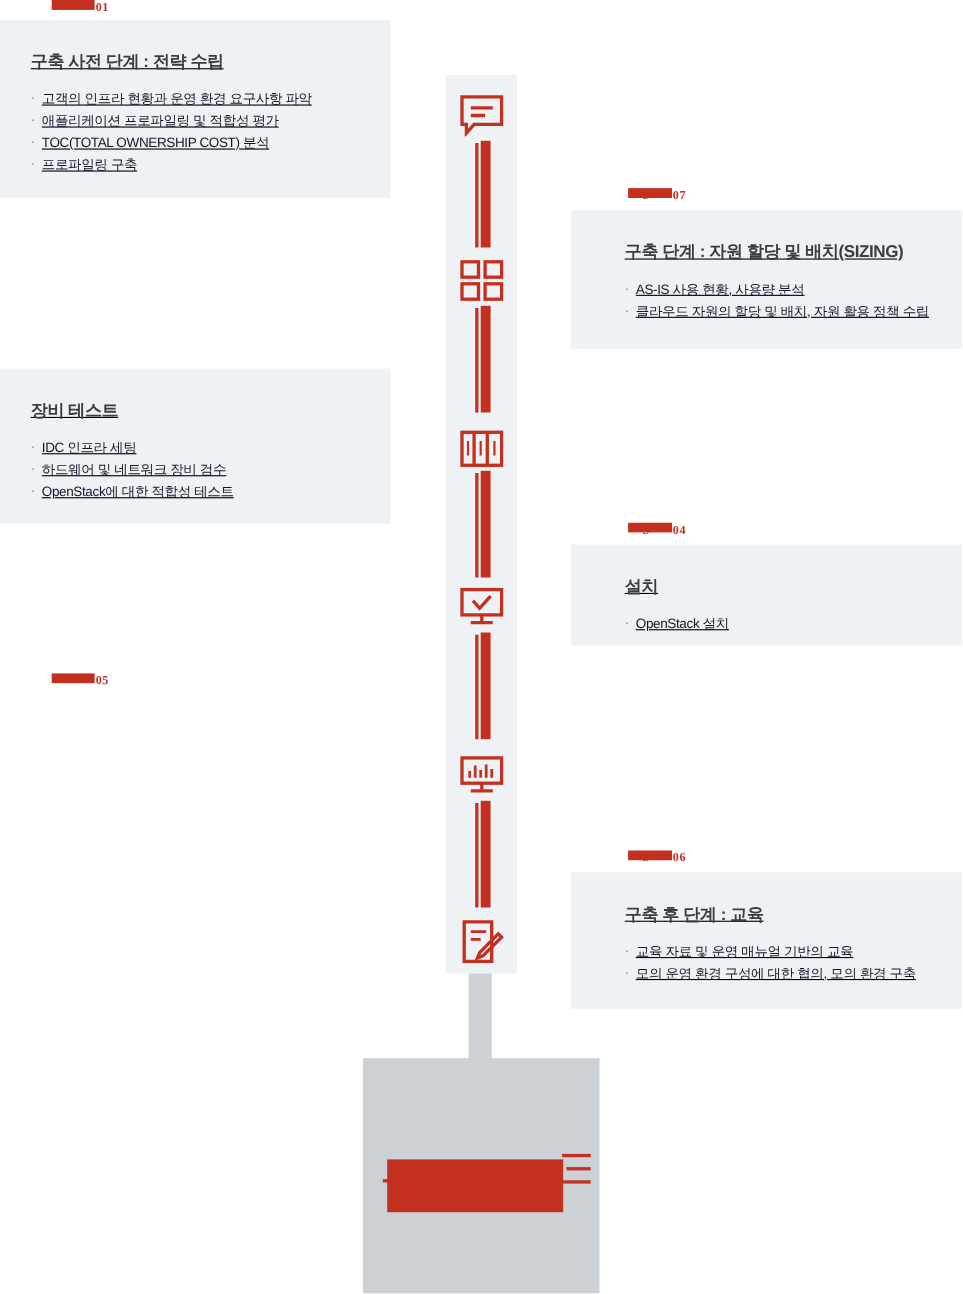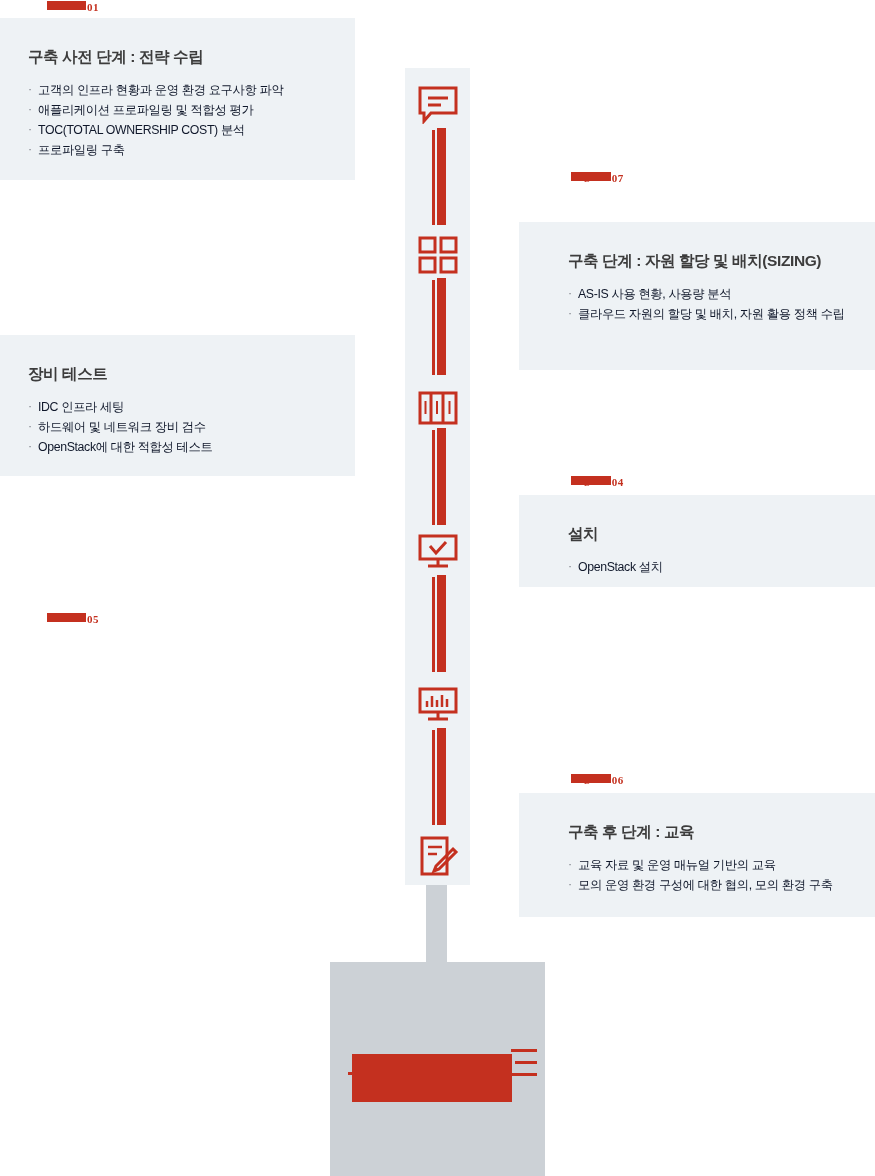--- a/index.html
+++ b/index.html
@@ -27,20 +27,21 @@
   .card {
     position: absolute;
     background: #eef2f5;
     box-sizing: border-box;
   }
   .card.left  { left: 0;   width: 355px; }
   .card.right { left: 519px; width: 356px; }
 
   .card-body {
     padding: 30px 38px 0 28px;
+    text-decoration: underline;
   }
   .card.right .card-body {
     padding-left: 49px;
   }
 
   .card-title {
     font-size: 15.5px;
     font-weight: bold;
     color: #3c3c3c;
     letter-spacing: -0.4px;
@@ -211,21 +212,21 @@
         <li>애플리케이션 프로파일링 및 적합성 평가</li>
         <li>TOC(TOTAL OWNERSHIP COST) 분석</li>
         <li>프로파일링 구축</li>
       </ul>
     </div>
   </div>
 
   <div class="badge right-badge" style="left:537px; top:171px;">
     <span class="pre">S</span><span class="bar"></span><span>07</span>
   </div>
-  <div class="card right" style="top:191px; height:148px;margin-top:31px;">
+  <div class="card right" style="top:191px; height:126px;">
     <div class="card-body">
       <h2 class="card-title">구축 단계 : 자원 할당 및 배치(SIZING)</h2>
       <ul class="bullets">
         <li>AS-IS 사용 현황, 사용량 분석</li>
         <li>클라우드 자원의 할당 및 배치, 자원 활용 정책 수립</li>
       </ul>
     </div>
   </div>
 
   <div class="badge" style="left:16px; top:316px;margin-top:36px;">

